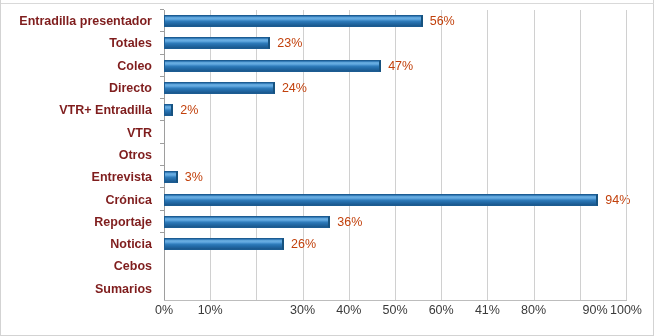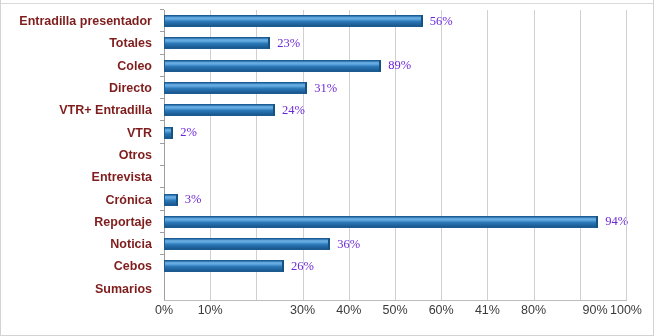--- a/index.html
+++ b/index.html
@@ -83,24 +83,24 @@
         #2f7cbb 52%,
         #236ba8 72%,
         #1d5f97 90%,
         #1a568a 100%);
     border-top:1px solid #1c5party;
     border:1px solid #1c5c92;
     border-right:2px solid #16527f;
   }
   .bar-label{
     font-size:12.5px;
-    color:#6d28d9;
+    color:#c2410c;
     margin-left:7px;
     white-space:nowrap;
-    font-family:Liberation Serif, serif;
+    font-family:Liberation Sans, sans-serif;
   }
 
   
   #cat-labels{
     position:absolute;left:0;top:10px;width:157px;height:290px;
   }
   .cat{
     height:22.3px;
     display:flex;align-items:center;justify-content:flex-end;
     padding-right:6px;
@@ -173,28 +173,21 @@
           <div class="tick-mark"></div>
           <div class="bar-wrap">
             <div class="bar" title="Totales 23%" style="width: 106.26px;"></div>
             <span class="bar-label">23%</span>
           </div>
         </div>
         <div class="row">
           <div class="tick-mark"></div>
           <div class="bar-wrap">
             <div class="bar" title="Coleo 47%" style="width: 217.14px;"></div>
-            <span class="bar-label">89%</span>
-          </div>
-        </div>
-        <div class="row">
-          <div class="tick-mark"></div>
-          <div class="bar-wrap">
-            <div class="bar" title="Directo 31%" style="width: 143.22px;"></div>
-            <span class="bar-label">31%</span>
+            <span class="bar-label">47%</span>
           </div>
         </div>
         <div class="row">
           <div class="tick-mark"></div>
           <div class="bar-wrap">
             <div class="bar" title="VTR 24%" style="width: 110.88px;"></div>
             <span class="bar-label">24%</span>
           </div>
         </div>
         <div class="row">

